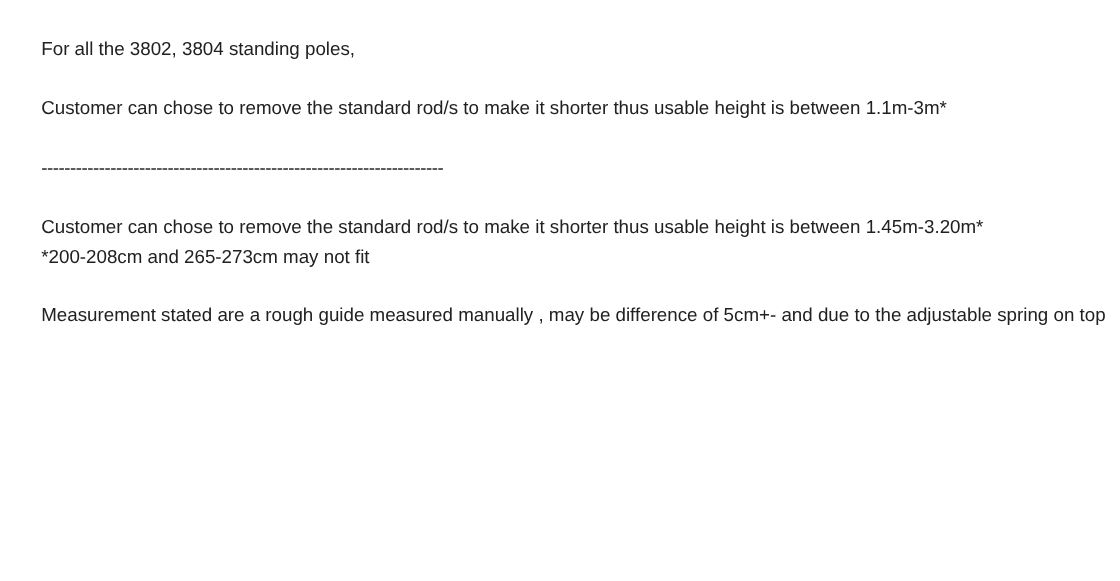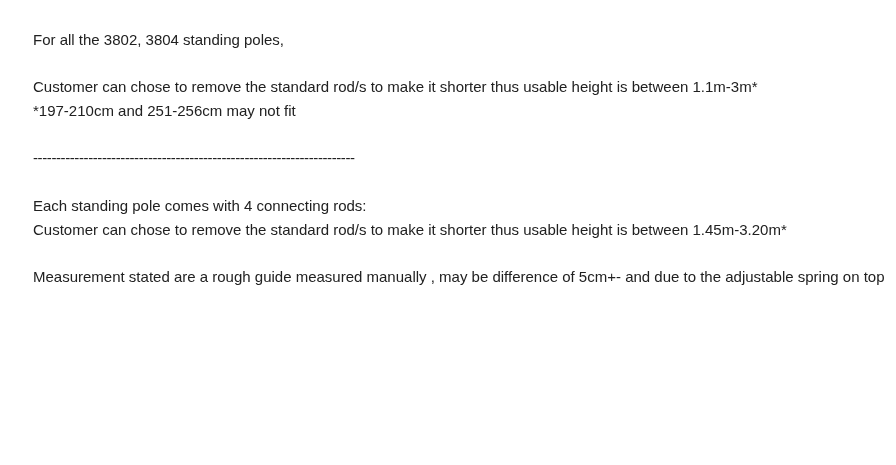--- a/index.html
+++ b/index.html
@@ -37,30 +37,29 @@
 <body>
 
 <div class="content">
 
   <div class="para">
     <div class="line">For all the 3802, 3804 standing poles,</div>
   </div>
 
   <div class="para">
     <div class="line">Customer can chose to remove the standard rod/s to make it shorter thus usable height is between 1.1m-3m*</div>
-    <div class="line">*197-210cm and 251-256cm may not fit</div>
   </div>
 
   <div class="para">
     <div class="line separator-line">----------------------------------------------------------------------</div>
   </div>
 
 
   <div class="para">
-    <div class="line">Each standing pole comes with 4 connecting rods:</div>
     <div class="line">Customer can chose to remove the standard rod/s to make it shorter thus usable height is between 1.45m-3.20m*</div>
+    <div class="line">*200-208cm and 265-273cm may not fit</div>
   </div>
 
   <div class="para">
     <div class="line">Measurement stated are a rough guide measured manually , may be difference of 5cm+- and due to the adjustable spring on top</div>
   </div>
 
 </div>
 
 </body></html>

